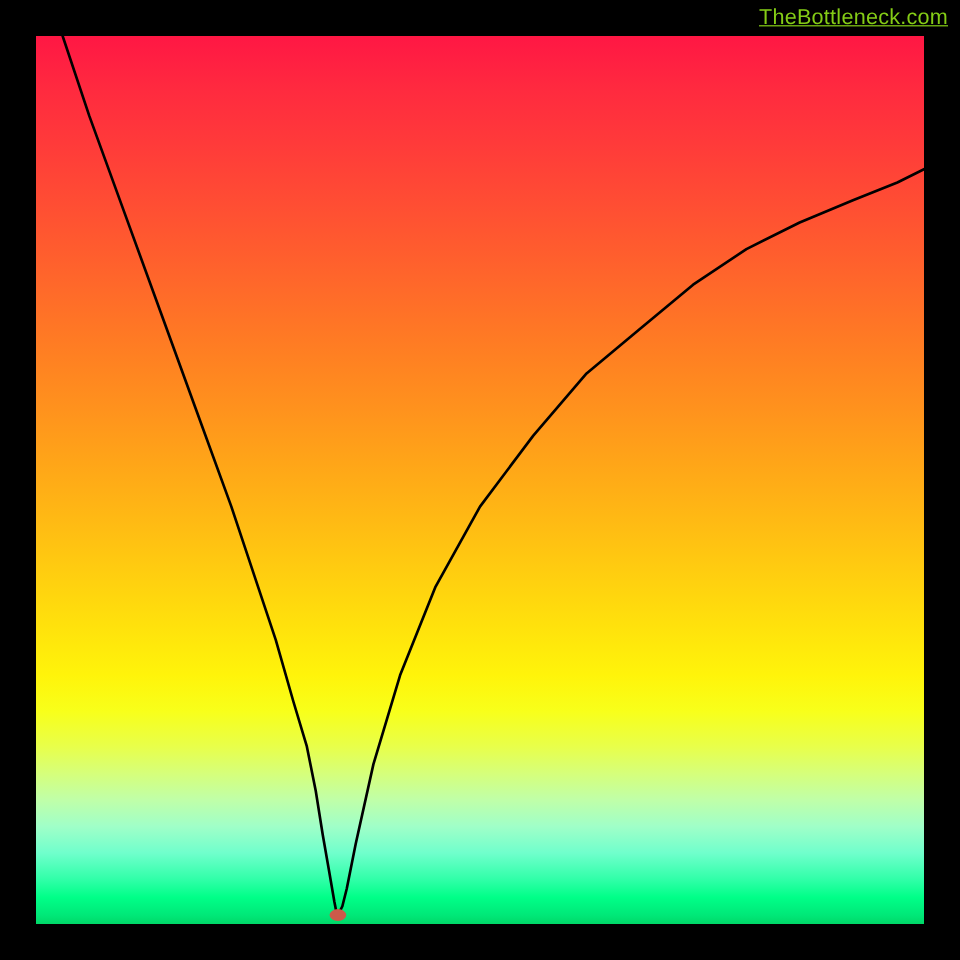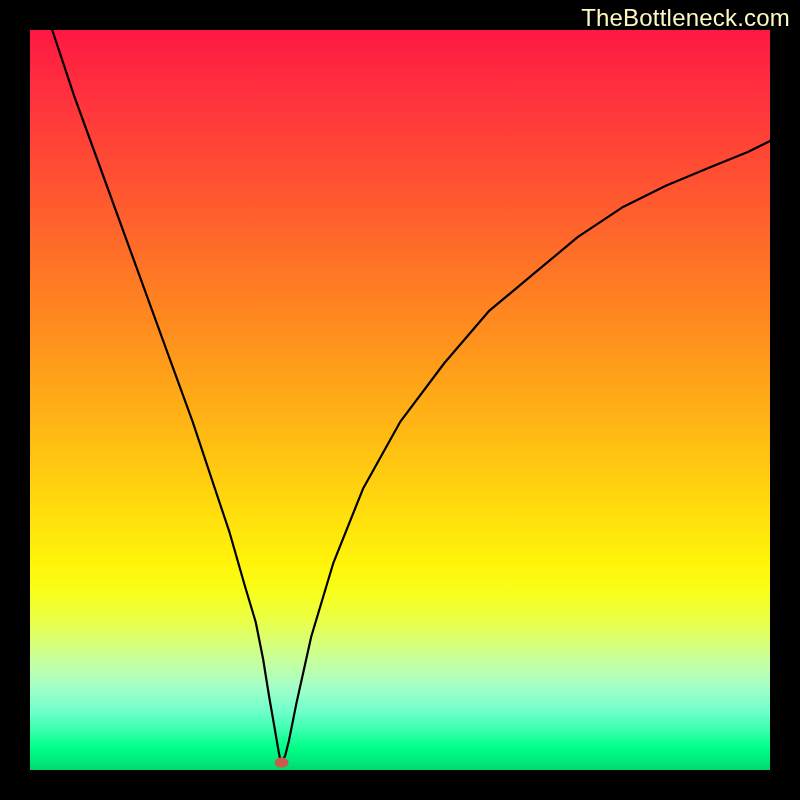--- a/index.html
+++ b/index.html
@@ -58,24 +58,25 @@
   .curve-svg {
     position: absolute;
     left: 0; top: 0;
     width: 740px;
     height: 740px;
   }
   .source-label {
     position: absolute;
     top: 4px;
     right: 10px;
-    color: #fef9c3;
-    font-size: 24px;
+    color: #84cc16;
+    font-size: 18px;
     letter-spacing: 0.2px;
     font-weight: 400;
+    text-decoration: underline;
   }
 </style>
 </head>
 <body>
 
 <div class="frame">
 
   <div class="source-label">TheBottleneck.com</div>
 
   <div class="plot">

